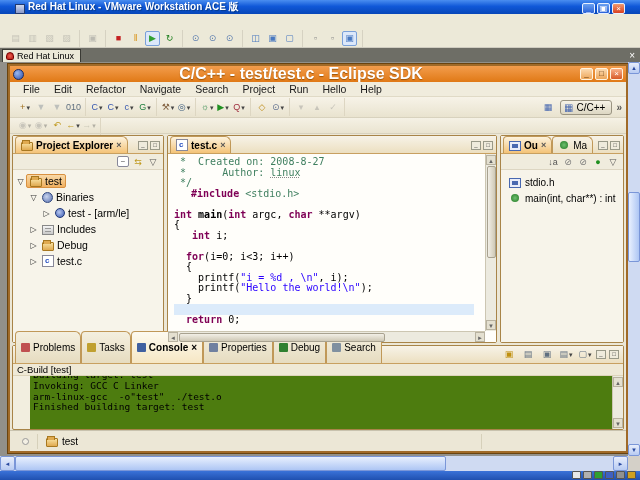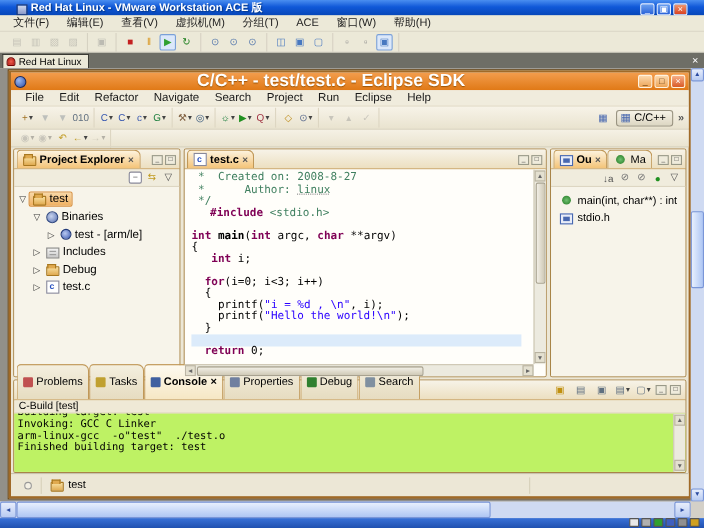--- a/index.html
+++ b/index.html
@@ -150,21 +150,21 @@
     display:flex; flex-direction:column; }
   .btabrow { height:18px; display:flex; align-items:flex-end; background:linear-gradient(#f7f3e8,#ecdfc0);
     border-bottom:1px solid #c8a060; padding-left:2px; }
   .btab { height:32px; display:flex; align-items:center; gap:3px; padding:0 5px; font-size:10px; white-space:nowrap;
     border:1px solid #c09858; border-bottom:none; border-radius:4px 6px 0 0; background:linear-gradient(#f4efdf,#e6dcc0); }
   .btab.active { background:linear-gradient(#fdfaf0,#f6e7c4); font-weight:bold; }
   .bt-icn { width:9px; height:9px; border-radius:1px; flex:none; }
   .btool { margin-left:auto; display:flex; align-items:center; gap:3px; padding:0 4px 2px 0; }
   .console-label { height:12px; font-size:9.5px; padding-left:4px; background:#efe9d6; border-bottom:1px solid #ddd4ba;
     display:flex; align-items:center; }
-  .console-body { flex:1; position:relative; background:#bef264; overflow:hidden; }
+  .console-body { flex:1; position:relative; background:#4d7c0f; overflow:hidden;margin-left:17px; }
   .console-text { position:absolute; inset:0 11px 0 3px; font-family:"DejaVu Sans Mono",monospace; font-size:9.5px;
     line-height:10.5px; white-space:pre; overflow:hidden; }
   .con-clip { height:5px; overflow:hidden; }
   .con-clip > div { margin-top:-6px; }
   .con-vscroll { position:absolute; top:0; right:0; bottom:0; width:11px; background:#eceadf; border-left:1px solid #ccc6b2; }
 
   .ew-statusbar { height:21px; display:flex; align-items:center; background:#ece7d6; border-top:1px solid #c8c2ae; padding:0 4px; font-size:10px; }
   .sb-cell { display:flex; align-items:center; gap:4px; padding:0 8px; height:15px; border-right:1px solid #d6d0ba; }
   .sb-dot { width:7px; height:7px; border:1px solid #999; border-radius:50%; background:#f4f0e4; }
   .sb-spacer { flex:1; }
@@ -179,30 +179,20 @@
 <div id="app">
 
   <div class="vm-titlebar">
     <div class="vm-title-icon"></div>
     <div class="vm-title-text">Red Hat Linux - VMware Workstation ACE 版</div>
     <div class="xp-btn">_</div>
     <div class="xp-btn">▣</div>
     <div class="xp-btn close">×</div>
   </div>
 
-  <div class="vm-menubar" id="vm-menubar">
-      <div class="vm-menu-item">文件(F)</div>
-      <div class="vm-menu-item">编辑(E)</div>
-      <div class="vm-menu-item">查看(V)</div>
-      <div class="vm-menu-item">虚拟机(M)</div>
-      <div class="vm-menu-item">分组(T)</div>
-      <div class="vm-menu-item">ACE</div>
-      <div class="vm-menu-item">窗口(W)</div>
-      <div class="vm-menu-item">帮助(H)</div>
-    </div>
 
   <div class="vm-toolbar" id="vm-toolbar">
       <div class="tgroup">
         <div class="ticn dis" style="color: rgb(138, 138, 122);">▤</div>
         <div class="ticn dis" style="color: rgb(138, 138, 122);">▥</div>
         <div class="ticn dis" style="color: rgb(138, 138, 122);">▧</div>
         <div class="ticn dis" style="color: rgb(138, 138, 122);">▨</div>
       </div>
       <div class="tgroup">
         <div class="ticn dis" style="color: rgb(112, 122, 138);">▣</div>
@@ -250,21 +240,21 @@
       </div>
 
       <div class="ew-menubar" id="ew-menubar">
           <div class="ew-menu-item">File</div>
           <div class="ew-menu-item">Edit</div>
           <div class="ew-menu-item">Refactor</div>
           <div class="ew-menu-item">Navigate</div>
           <div class="ew-menu-item">Search</div>
           <div class="ew-menu-item">Project</div>
           <div class="ew-menu-item">Run</div>
-          <div class="ew-menu-item">Eclipse</div>
+          <div class="ew-menu-item">Hello</div>
           <div class="ew-menu-item">Help</div>
         </div>
 
       <div class="ew-toolbar1" id="ew-toolbar1">
           <div class="egroup">
             <div class="eicn" style="color: rgb(160, 112, 32);">+<span class="caret">▾</span></div>
             <div class="eicn dis" style="color: rgb(96, 112, 128);">▼</div>
             <div class="eicn dis" style="color: rgb(96, 112, 128);">▼</div>
             <div class="eicn" style="color: rgb(96, 112, 128);">010</div>
           </div>
@@ -422,26 +412,26 @@
             </div>
           <div class="p-toolbar" id="ol-toolbar">
               <div class="pt-icn" style="color: rgb(85, 85, 85);">↓a</div>
               <div class="pt-icn" style="color: rgb(119, 119, 119);">⊘</div>
               <div class="pt-icn" style="color: rgb(119, 119, 119);">⊘</div>
               <div class="pt-icn" style="color: rgb(32, 144, 32);">●</div>
               <div class="pt-icn" style="color: rgb(85, 85, 85);">▽</div>
             </div>
           <div class="outline-list" id="ol-list">
               <div class="orow">
+                <div class="ti ti-include-sq"></div>
+                <div>stdio.h</div>
+              </div>
+              <div class="orow">
                 <div class="ti ti-method"></div>
                 <div>main(int, char**) : int</div>
-              </div>
-              <div class="orow">
-                <div class="ti ti-include-sq"></div>
-                <div>stdio.h</div>
               </div>
             </div>
         </div>
       </div>
 
       <div class="bpanel">
         <div class="btabrow" id="con-tabs">
             <div class="btab">
               <div class="bt-icn" style="background: rgb(192, 80, 80);"></div>
               <div>Problems</div>

